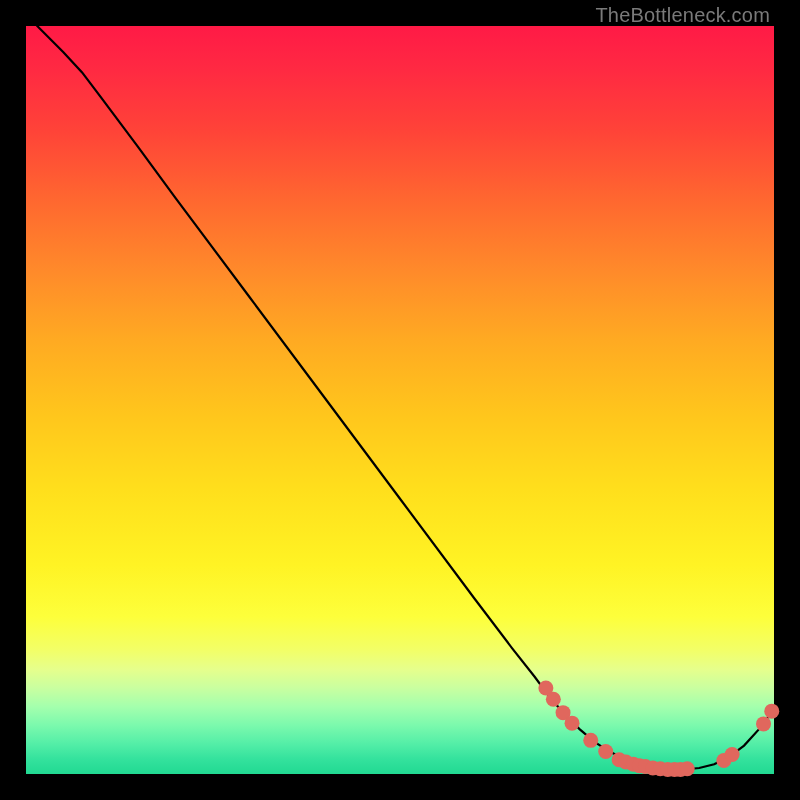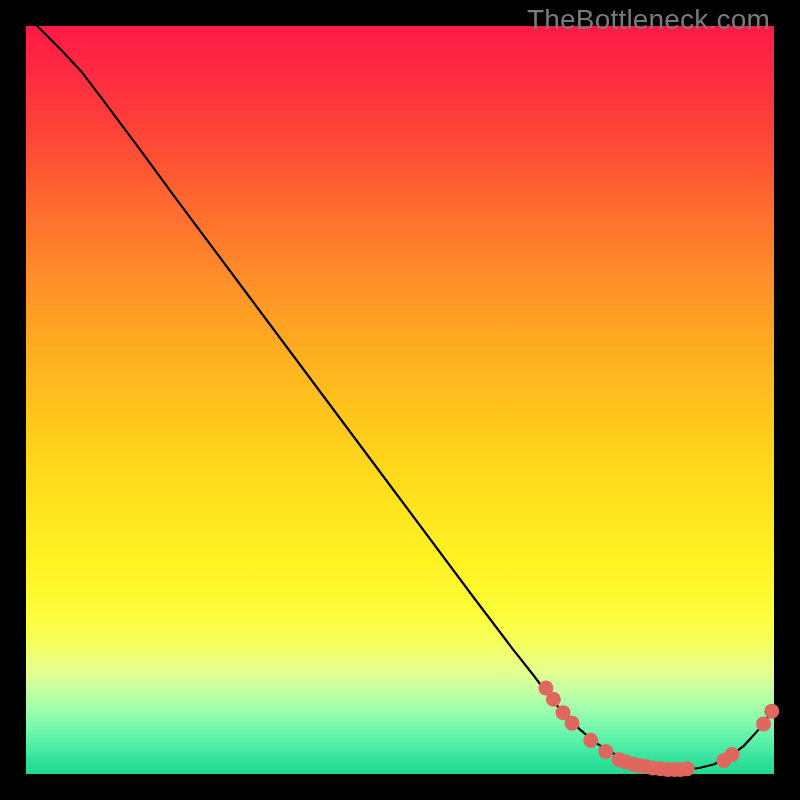--- a/index.html
+++ b/index.html
@@ -45,21 +45,21 @@
       #53eea7 96%,
       #34e29d 98%,
       #21d992 100%
     );
   }
   .watermark {
     position: absolute;
     top: 4px;
     right: 30px;
     color: #7a7a7a;
-    font-size: 28px;
+    font-size: 20px;
     letter-spacing: 0.2px;
     font-weight: 500;
   }
   svg.overlay {
     position: absolute;
     left: 26px;
     top: 26px;
     width: 748px;
     height: 748px;
     overflow: visible;

